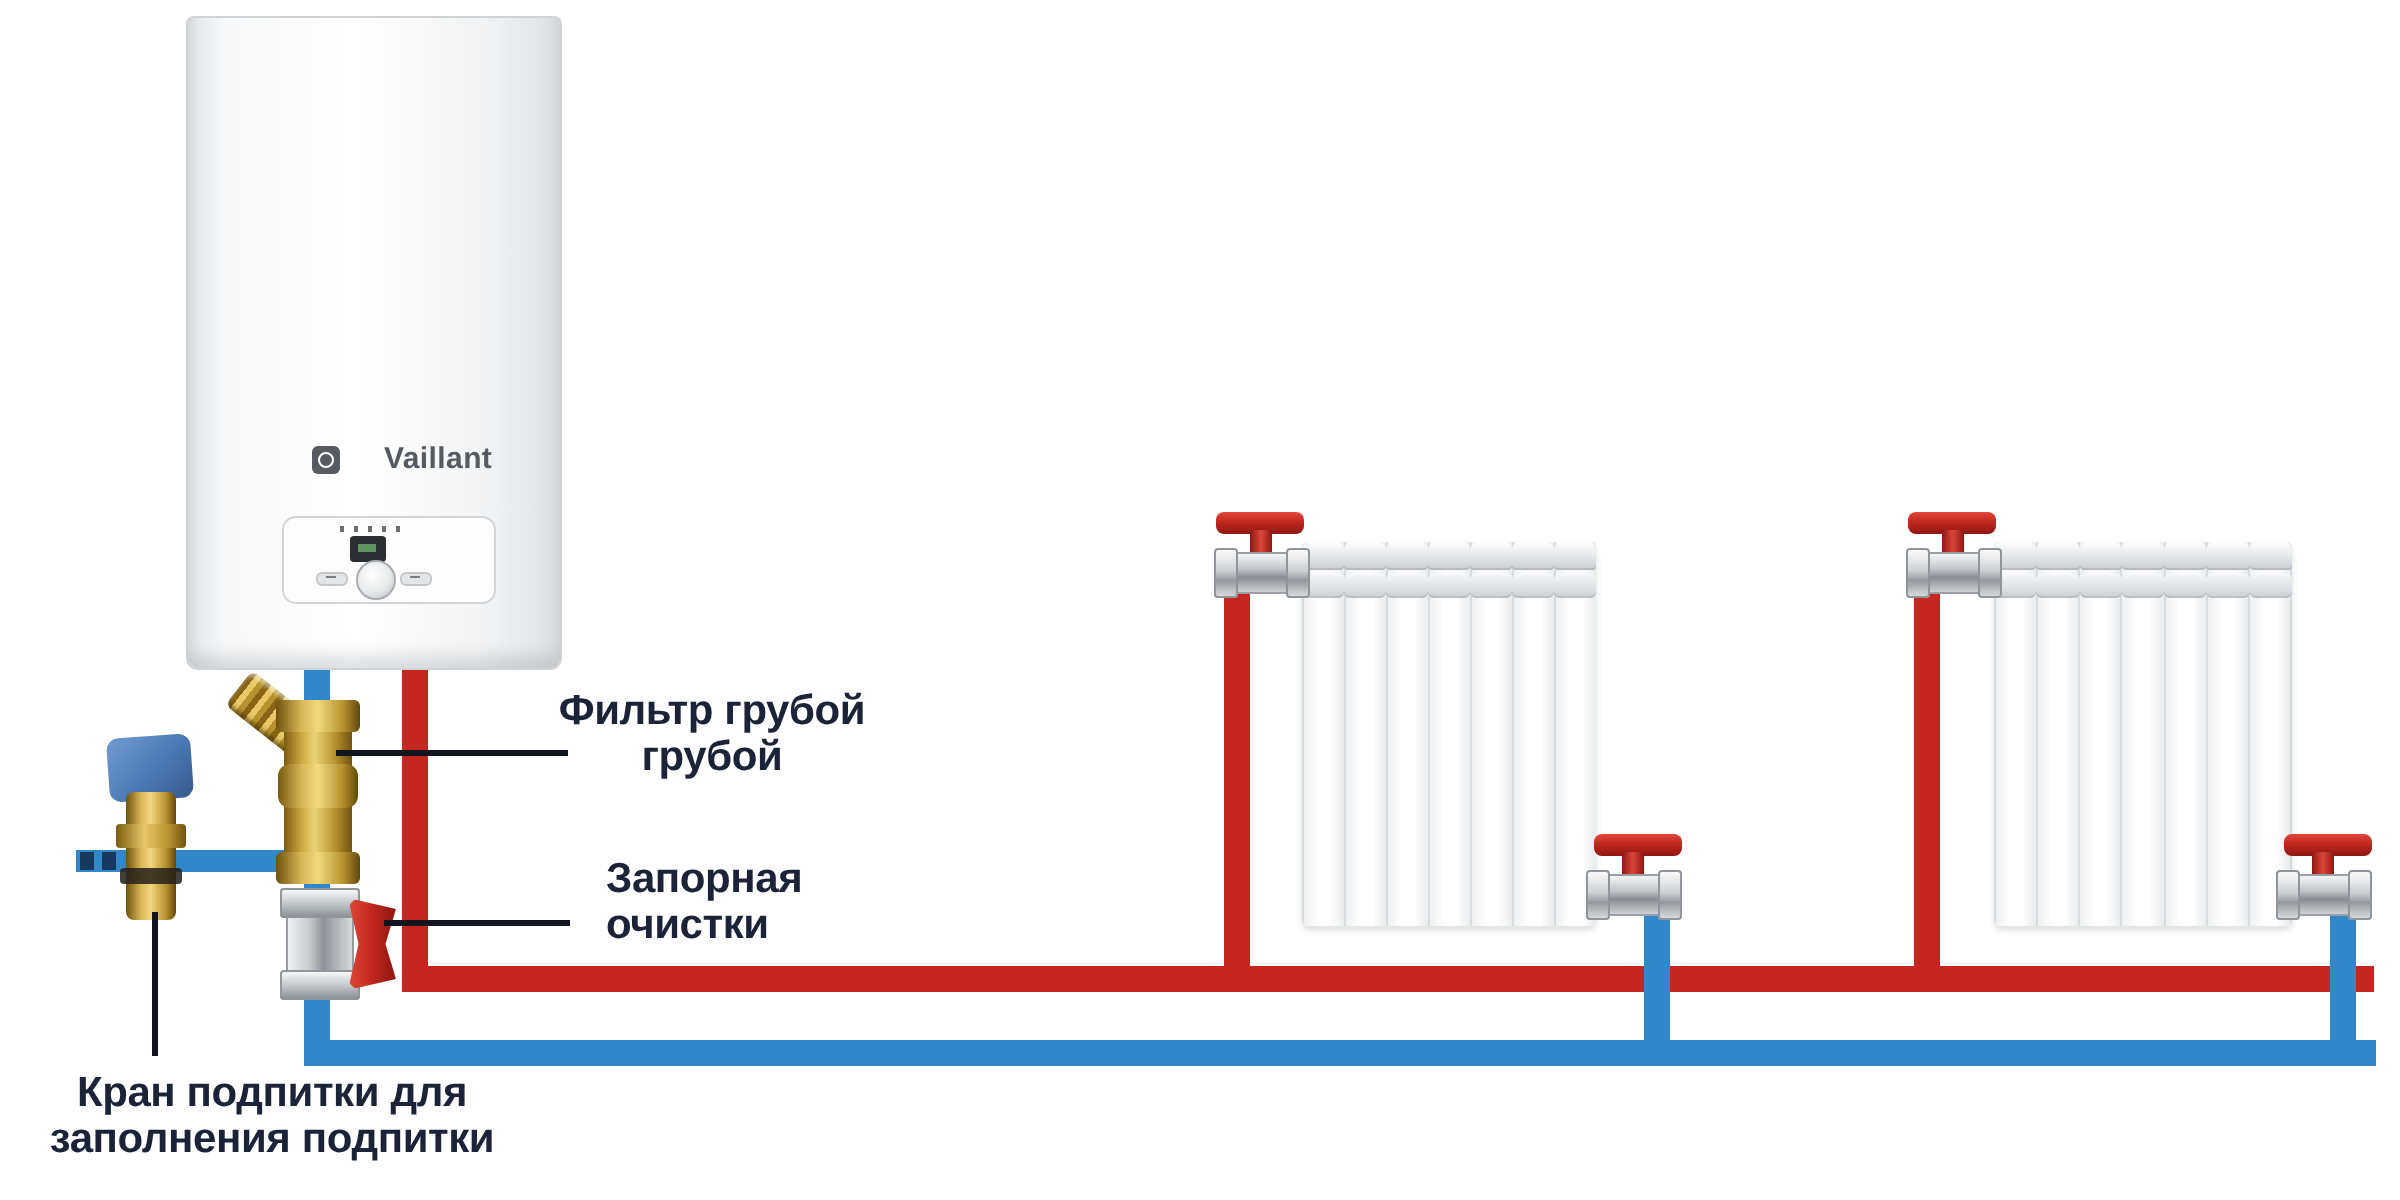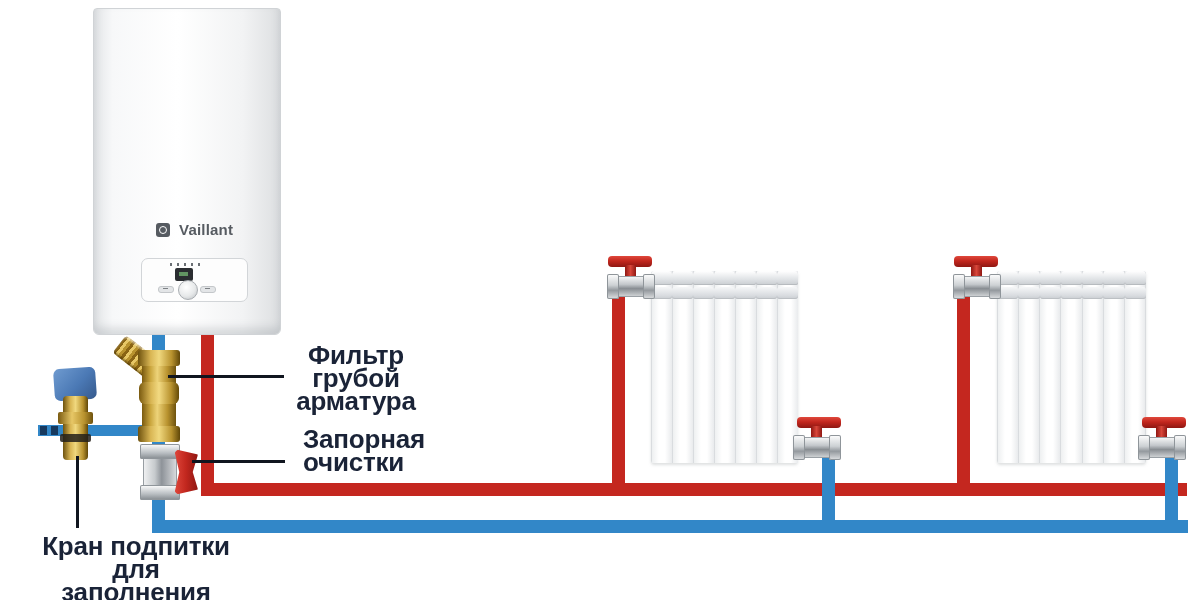--- a/index.html
+++ b/index.html
@@ -14,21 +14,21 @@
   .z1{z-index:1}.z2{z-index:2}
   .dash{position:absolute;background:var(--pipe-dash,#17395e);z-index:3;}
 
   
   .boiler{
     position:absolute;left:93px;top:8px;width:186px;height:325px;z-index:3;
     background:linear-gradient(90deg,#e3e5e7 0%,#f7f8f9 10%,#ffffff 45%,#f2f3f4 80%,#dddfe1 100%);
     border:1px solid #d0d3d6;border-radius:4px 4px 6px 6px;
     box-shadow:inset 0 -6px 8px rgba(120,128,135,.25);
   }
-  .boiler-logo{position:absolute;left:62px;top:212px;display:flex;align-items:center;gap:9px;}
+  .boiler-logo{position:absolute;left:62px;top:212px;display:flex;align-items:center;gap:22px;}
   .logo-mark{width:14px;height:14px;border-radius:3px;background:#565b61;position:relative;}
   .logo-mark::after{content:"";position:absolute;left:3px;top:3px;width:6px;height:6px;border:1.5px solid #fff;border-radius:50%;}
   .logo-text{font-size:15px;font-weight:bold;color:#565b61;letter-spacing:.2px;}
   .panel{
     position:absolute;left:47px;top:249px;width:105px;height:42px;background:#fdfdfd;
     border:1px solid #d2d5d8;border-radius:7px;
   }
   .panel .dots{position:absolute;left:28px;top:4px;display:flex;gap:5px;}
   .panel .dots i{width:2px;height:3px;background:#6a6f74;}
   .panel .display{position:absolute;left:33px;top:9px;width:18px;height:13px;background:#2a2d31;border-radius:2px;}
@@ -104,21 +104,21 @@
     background:linear-gradient(90deg,#6e520e,#d9b654 30%,#f0d87e 50%,#b8922e 80%,#604708);}
   .fv-stem::before,.fv-stem::after{content:"";position:absolute;left:-3px;width:31px;height:8px;border-radius:2px;background:#23201a;opacity:.85;}
   .fv-stem::before{top:18px;}
   .fv-stem::after{top:38px;}
   .fv-nut{position:absolute;left:6px;top:44px;width:35px;height:12px;border-radius:2px;
     background:linear-gradient(90deg,#7a5a10,#e7c766 40%,#b8922e 75%,#6e520e);}
 
   
   .callout{position:absolute;background:var(--callout-line,#10151f);z-index:6;}
   .lbl{position:absolute;z-index:6;color:var(--label-text,#1a2337);font-weight:bold;
-    font-size:26px;line-height:23px;letter-spacing:-0.2px;}
+    font-size:21px;line-height:23px;letter-spacing:-0.2px;}
   .lbl span{display:block;}
   .lbl-filter{left:277px;top:344px;width:158px;text-align:center;}
   .lbl-shutoff{left:303px;top:428px;text-align:left;}
   .lbl-feed{left:23px;top:535px;width:226px;text-align:center;}
 </style>
 </head>
 <body>
 
 <div class="stage">
 
@@ -214,21 +214,21 @@
     <div class="fv-stem"></div>
     <div class="fv-nut"></div>
   </div>
 
   <div class="callout" style="left:168px;top:375px;width:116px;height:3px;"></div>
   <div class="callout" style="left:192px;top:460px;width:93px;height:3px;"></div>
   <div class="callout" style="left:76px;top:456px;width:3px;height:72px;"></div>
 
   <div class="lbl lbl-filter">
     <span>Фильтр грубой</span>
-    <span>арматура</span>
+    <span>грубой</span>
   </div>
   <div class="lbl lbl-shutoff">
     <span>Запорная</span>
     <span>очистки</span>
   </div>
   <div class="lbl lbl-feed">
     <span>Кран подпитки для</span>
     <span>заполнения подпитки</span>
   </div>
 

